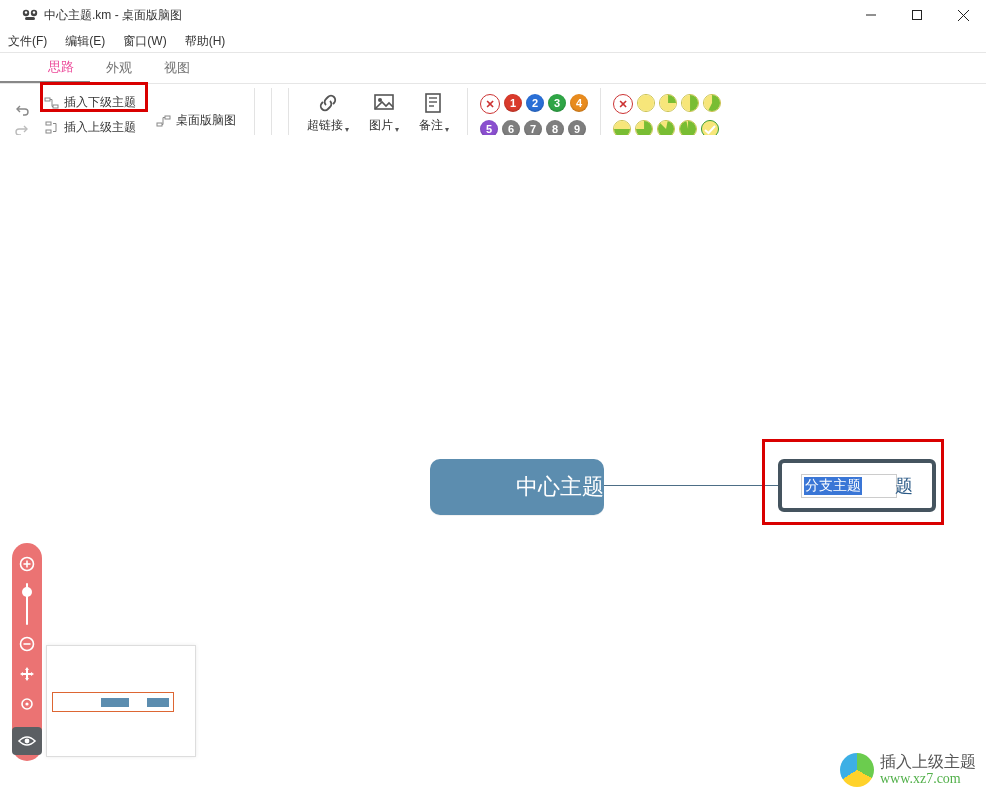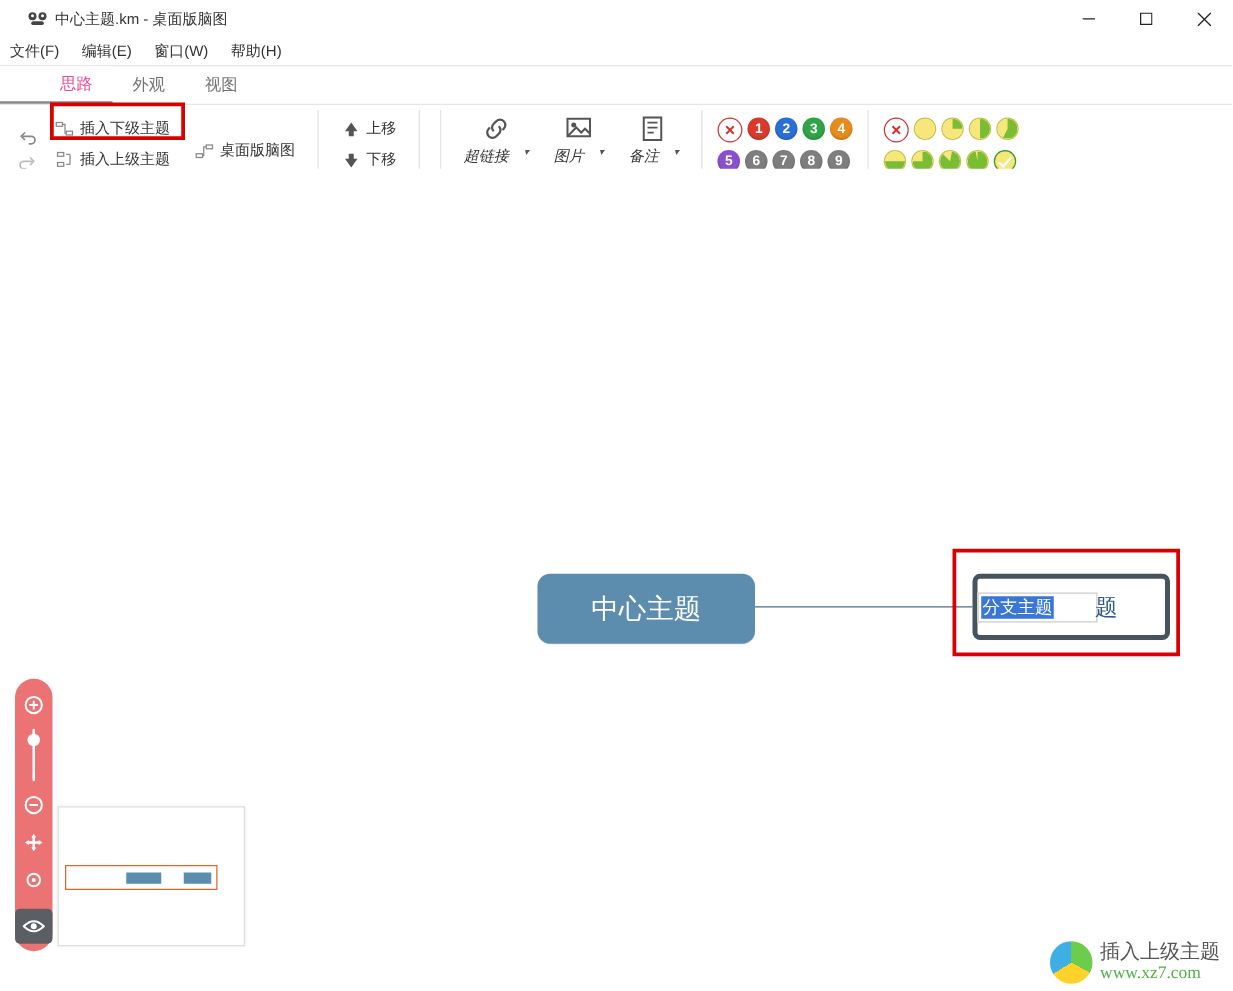--- a/index.html
+++ b/index.html
@@ -83,21 +83,21 @@
     padding:2px 6px;
     color:#333;
     font-size:12px;
     white-space:nowrap;
   }
   .sep { width:0px; border-left:1px solid #e3e3e3; margin:2px 8px;}
   .bigbtn {
     display:flex; flex-direction:column; align-items:center; justify-content:center;
     padding:2px 10px; gap:2px; font-size:12px; color:#333;
   }
-  .bigbtn .lbl { display:flex;align-items:flex-start;gap:12px;font-style:italic;}
+  .bigbtn .lbl { display:flex;align-items:flex-end;gap:2px;}
   .dd-caret { font-size:8px;color:#555;}
   .icon16 { width:16px;height:16px;display:inline-flex;align-items:center;justify-content:center;}
   .priority-row { display:flex; gap:4px; }
   .priority-badge {
     width:18px;height:18px;border-radius:50%;
     display:flex;align-items:center;justify-content:center;
     color:#fff;font-size:11px;font-weight:bold;
     box-shadow:inset 0 -1px 2px rgba(0,0,0,0.2);
   }
   .progress-badge {
@@ -118,32 +118,32 @@
   .hl-red { position:absolute; border:3px solid #d90000; box-sizing:border-box; pointer-events:none;}
   .canvas { position:absolute; left:0; top:135px; right:0; bottom:0; background:#fff;}
 
   .center-node {
     position:absolute;
     left:430px; top:324px;
     width:174px; height:56px;
     border-radius:10px;
     background:#5c8daf;
     color:#fff;
-    display:flex;align-items:center;justify-content:center;
+    display:flex;align-items:center;justify-content:flex-end;
     font-size:22px;
     box-shadow:0 1px 0 rgba(0,0,0,0.05);
   }
   .child-node-frame {
     position:absolute;
     left:778px; top:324px;
     width:150px; height:45px;
     border:4px solid #45545f;
     border-radius:6px;
     background:#fff;
-    display:flex;align-items:center;
+    display:flex;align-items:center;justify-content:center;
   }
   .child-edit {
     width:90px;height:22px;
     border:1px solid #ccc;
     display:flex;align-items:center;
     padding:0 2px;
     font-size:14px;
     color:#2b5a86;
     background:#fff;
   }
@@ -318,38 +318,20 @@
             <path d="M9 4.5 H7 V11.5 H6" fill="none" stroke="#888"></path>
           </svg>
       </span>
       <span>桌面版脑图</span>
     </div>
     <div class="tool-row"></div>
   </div>
 
   <div class="sep"></div>
 
-  <div class="tool-col">
-    <div class="tool-btn">
-      <span class="icon16">
-          <svg width="14" height="14">
-            <path d="M7 2 L12 9 H9 V13 H5 V9 H2 Z" fill="#555"></path>
-          </svg>
-        </span>
-      <span>上移</span>
-    </div>
-    <div class="tool-btn">
-      <span class="icon16">
-          <svg width="14" height="14">
-            <path d="M7 13 L12 6 H9 V2 H5 V6 H2 Z" fill="#555"></path>
-          </svg>
-        </span>
-      <span>下移</span>
-    </div>
-  </div>
 
   <div class="sep"></div>
 
 
   <div class="sep"></div>
 
   <div class="bigbtn">
     <span class="icon16" style="width:24px;height:24px;">
       <svg width="24" height="24" viewBox="0 0 24 24">
           <path d="M10 14 a4 4 0 0 1 0-6 l2-2 a4 4 0 0 1 6 6 l-1 1 M14 10 a4 4 0 0 1 0 6 l-2 2 a4 4 0 0 1 -6 -6 l1-1" fill="none" stroke="#555" stroke-width="1.8"></path>

